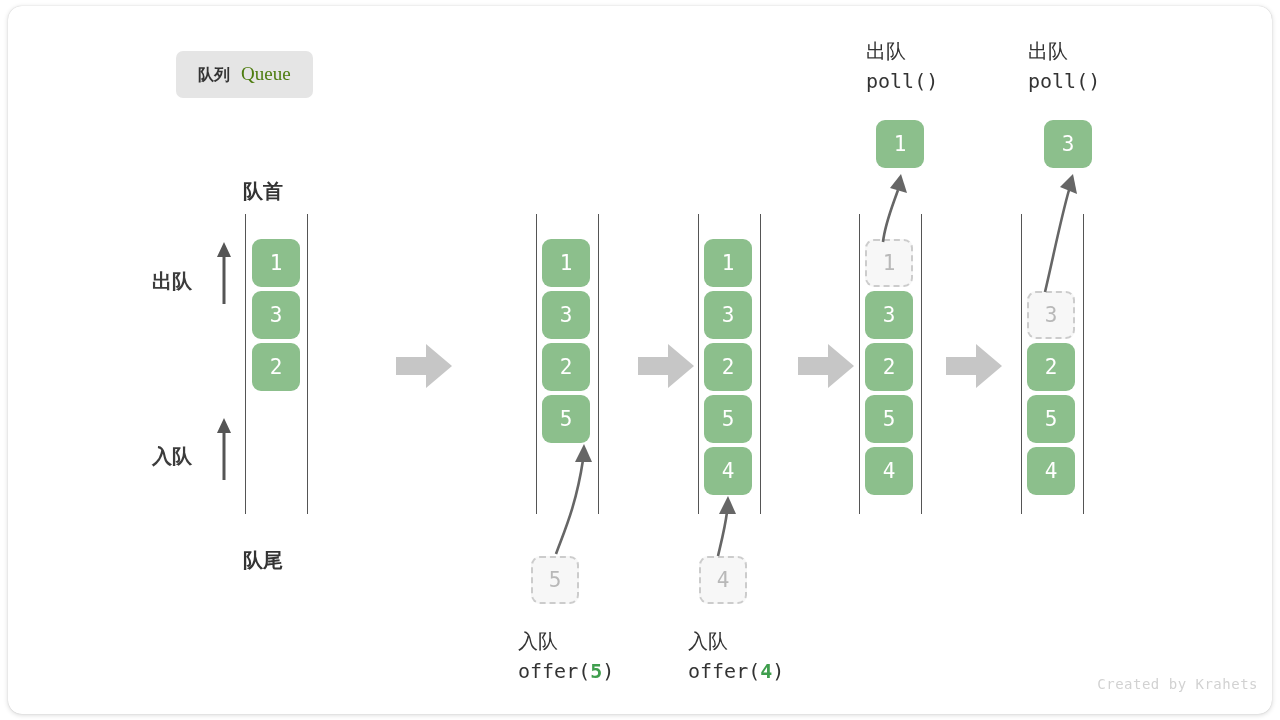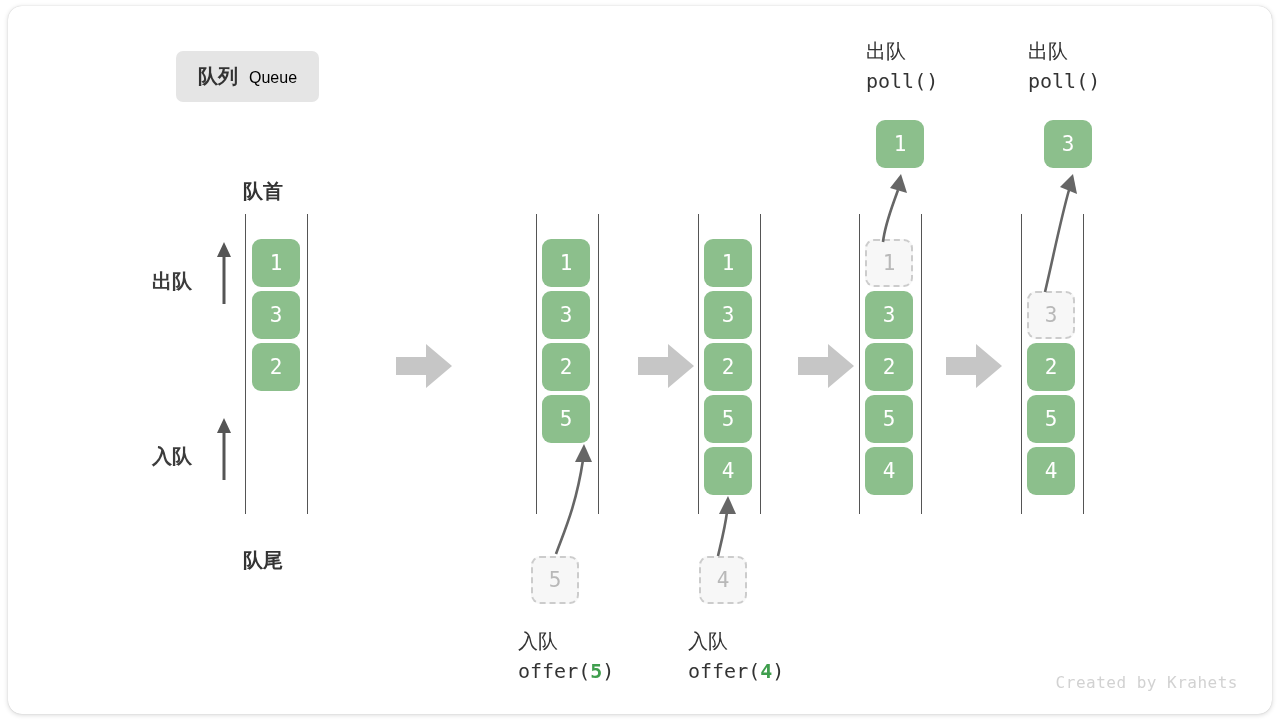--- a/index.html
+++ b/index.html
@@ -9,23 +9,23 @@
   #card{position:absolute;left:8px;top:6px;width:1264px;height:708px;
         background:#fff;border-radius:14px;
         box-shadow:0 1px 5px rgba(0,0,0,.16),0 0 1px rgba(0,0,0,.22);}
 
   .abs{position:absolute;}
 
   
   #title-badge{position:absolute;left:168px;top:45px;
       background:#e5e5e5;border-radius:7px;padding:12px 22px;
       display:flex;align-items:baseline;gap:11px;white-space:nowrap;}
-  #title-badge .cn{font-size:20px;font-weight:bold;color:#333;}
-  #title-badge .en{font-size:16px;color:#000000;
-      font-family:Liberation Sans, sans-serif;}
+  #title-badge .cn{font-size:16px;font-weight:bold;color:#333;}
+  #title-badge .en{font-size:19px;color:#4d7c0f;
+      font-family:Liberation Serif, serif;}
 
   
   .cap{position:absolute;font-size:20px;font-weight:bold;color:#333;
        white-space:nowrap;}
 
   
   .sidelab{position:absolute;font-size:20px;font-weight:bold;color:#3c3c3c;
            white-space:nowrap;}
   .upArrow{position:absolute;width:16px;}
 
@@ -47,22 +47,22 @@
   
   .ann{position:absolute;white-space:nowrap;line-height:1.52;}
   .ann .cn{font-size:20px;color:#333;display:block;}
   .ann .code{font-size:20px;color:#333;display:block;
       font-family:"DejaVu Sans Mono","Liberation Mono",monospace;}
   .ann .code .num{color:#3f9e4d;font-weight:bold;}
 
   
   .curve{position:absolute;overflow:visible;}
 
-  #watermark{position:absolute;right:34px;bottom:22px;
-     font-size:16px;color:#d2d2d2;letter-spacing:.5px;
+  #watermark{position:absolute;right:14px;bottom:22px;
+     font-size:14px;color:#d2d2d2;letter-spacing:.5px;
      font-family:"DejaVu Sans Mono","Liberation Mono",monospace;}
 </style>
 </head>
 <body>
 
 <div id="card">
 
   <div id="title-badge">
     <span class="cn">队列</span>
     <span class="en">Queue</span>

